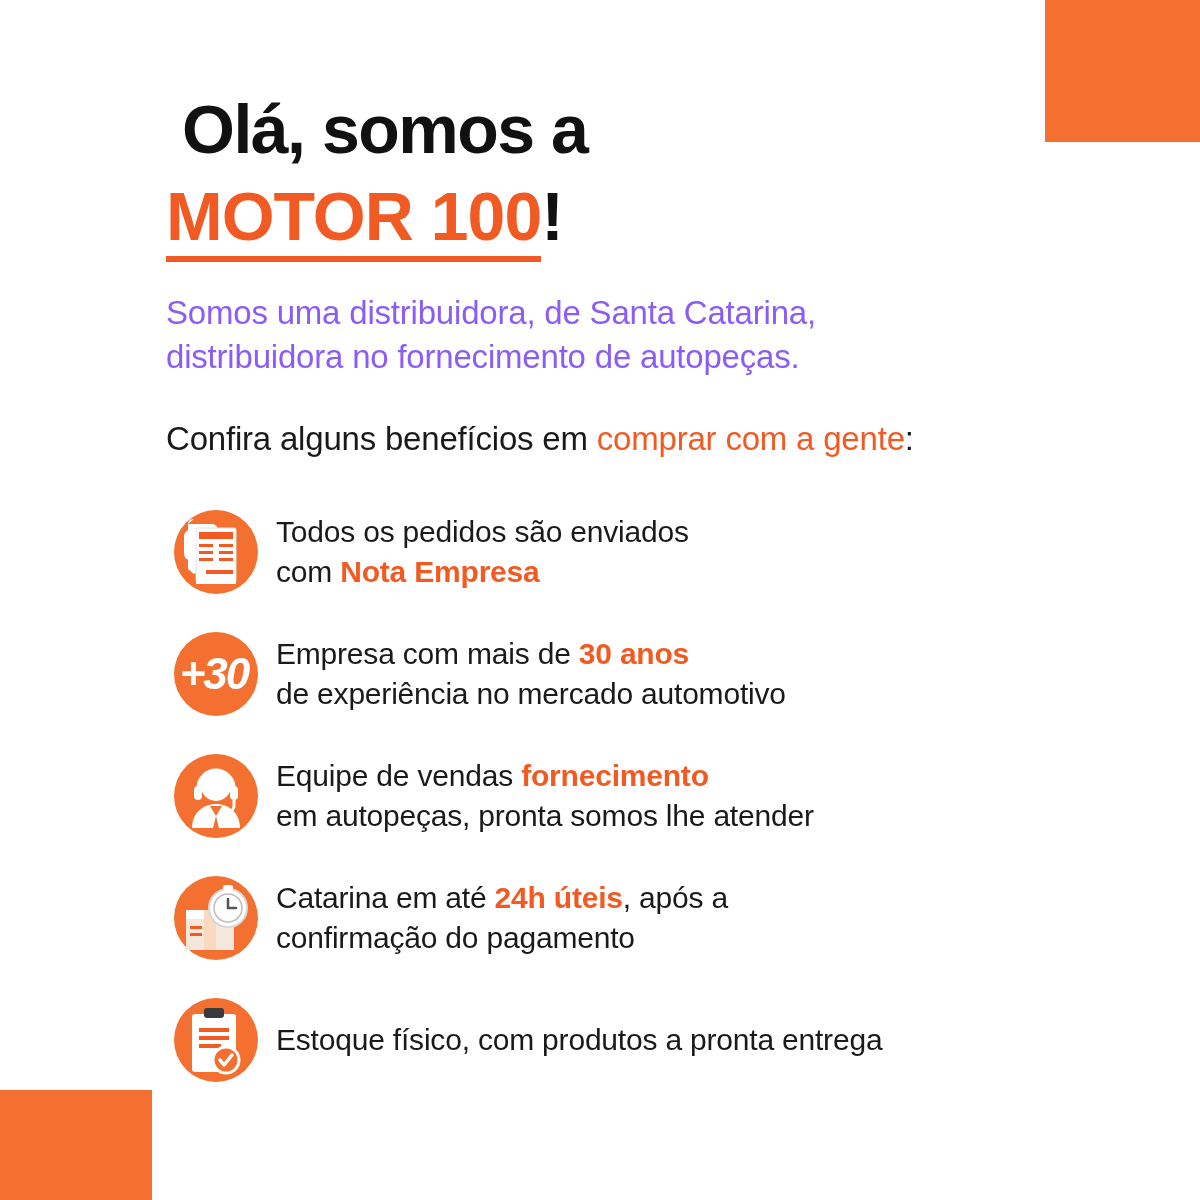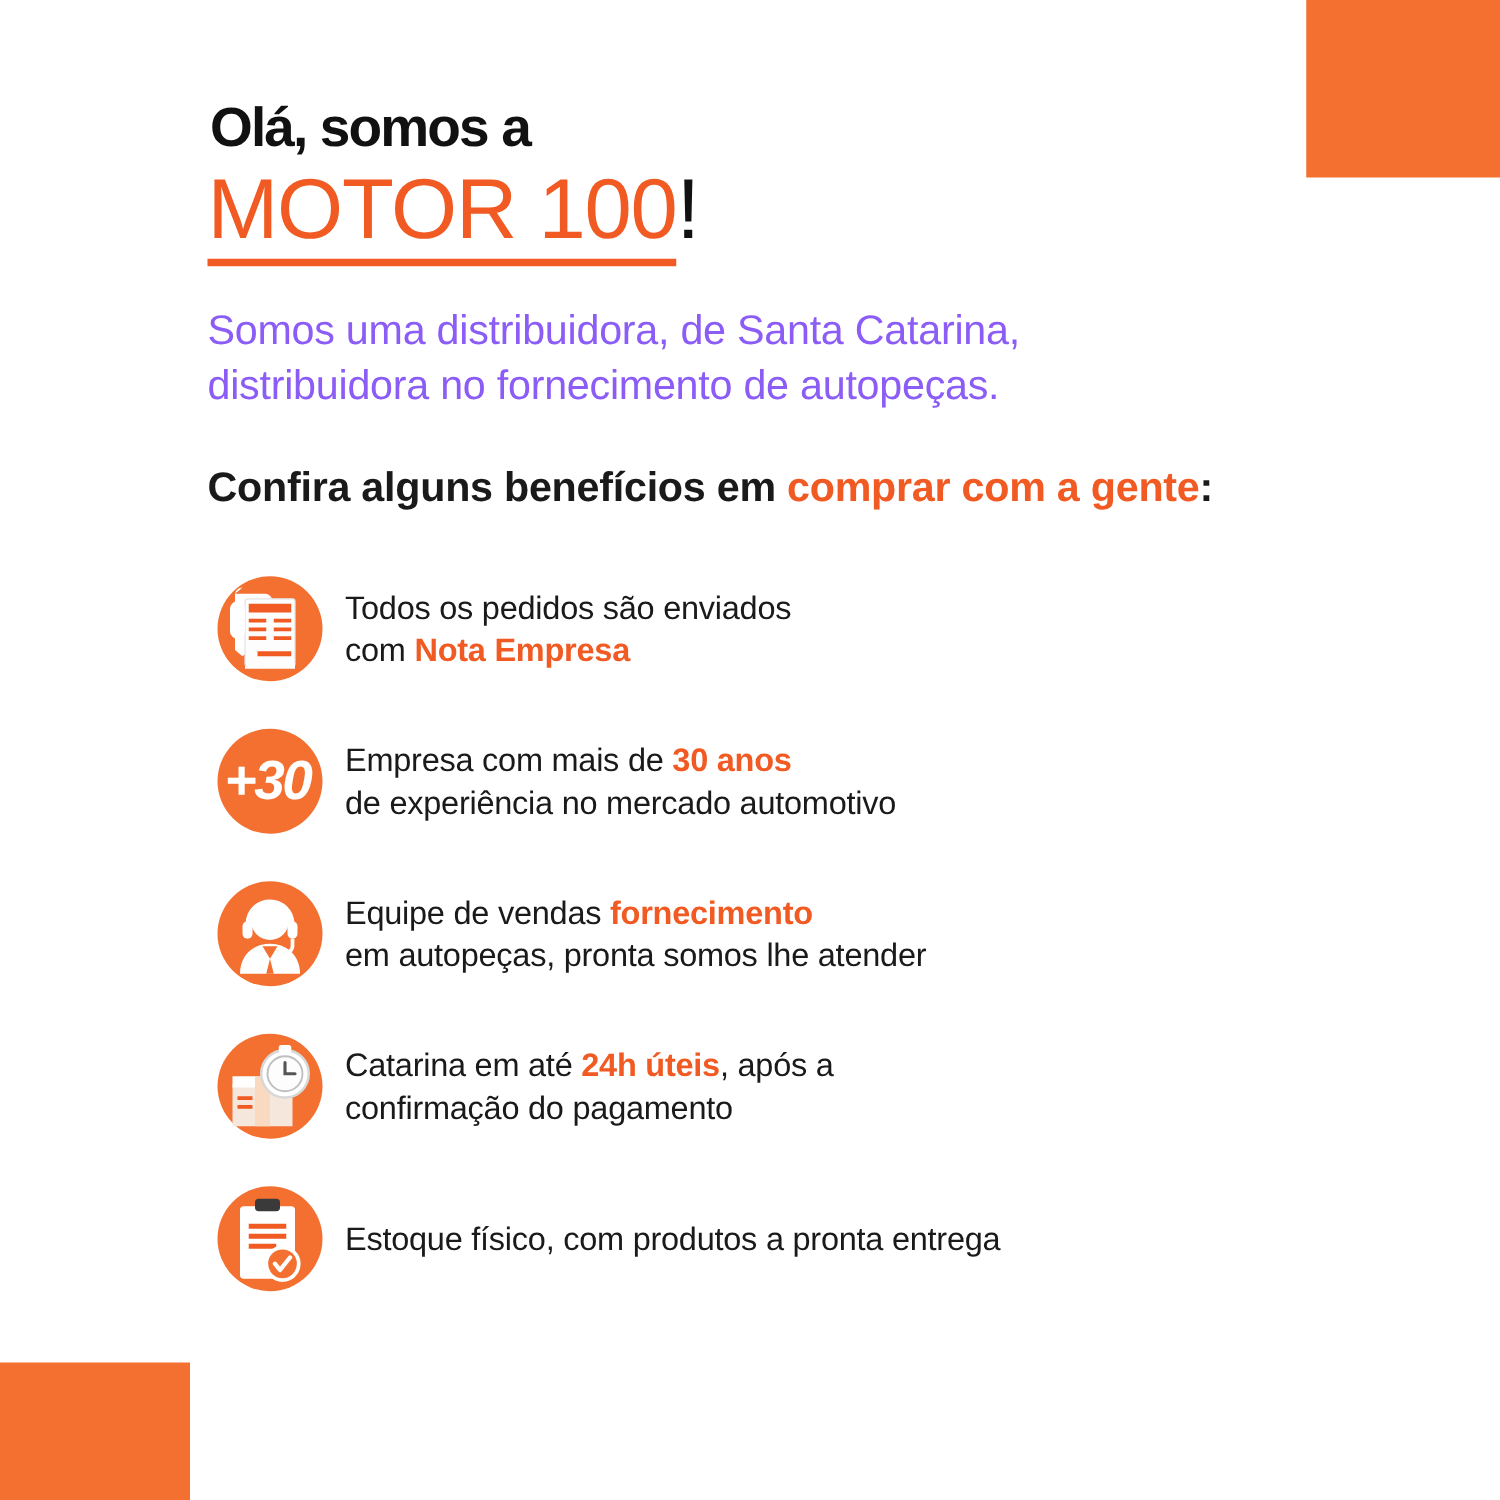--- a/index.html
+++ b/index.html
@@ -37,32 +37,32 @@
   
   .content {
     position: absolute;
     left: 166px;
     top: 78px;
     width: 920px;
   }
 
   
   .headline {
-    margin: 2px;
+    margin: 16px;
     padding: 0;
     font-weight: bold;
-    font-size: 44px;
+    font-size: 68px;
     line-height: 1.04;
     letter-spacing: -1.5px;
     color: #111111;
   }
   .headline-2 {
     margin: 6px 0 0 0;
     padding: 0 0 6px 0;
-    font-weight: normal;
+    font-weight: bold;
     font-size: 68px;
     line-height: 1.04;
     letter-spacing: -1px;
     color: #111111;
     display: block;
   }
   .brand {
     color: #f15a22;
     border-bottom: 6px solid #f15a22;
     padding-bottom: 2px;
@@ -75,21 +75,20 @@
     line-height: 1.32;
     color: #8b5cf6;
     letter-spacing: -0.2px;
   }
   .benefits-lead {
     margin: 38px 0 16px 0;
     font-size: 33px;
     line-height: 1.32;
     color: #1a1a1a;
     letter-spacing: -0.2px;
-    font-weight: bold;
   }
   .benefits-lead .accent {
     color: #f15a22;
   }
 
   
   .benefits {
     margin: 40px 0 0 0;
     padding: 0;
     list-style: none;
@@ -102,21 +101,21 @@
   }
   .benefit .icon {
     flex: 0 0 96px;
     width: 96px;
     height: 96px;
     position: relative;
     margin-right: 14px;
     font-style: italic;
   }
   .benefit .text {
-    font-size: 26px;
+    font-size: 30px;
     line-height: 1.32;
     color: #1a1a1a;
     letter-spacing: -0.2px;
   }
   .benefit .text .accent {
     color: #f15a22;
     font-weight: bold;
   }
 
   .circle {

